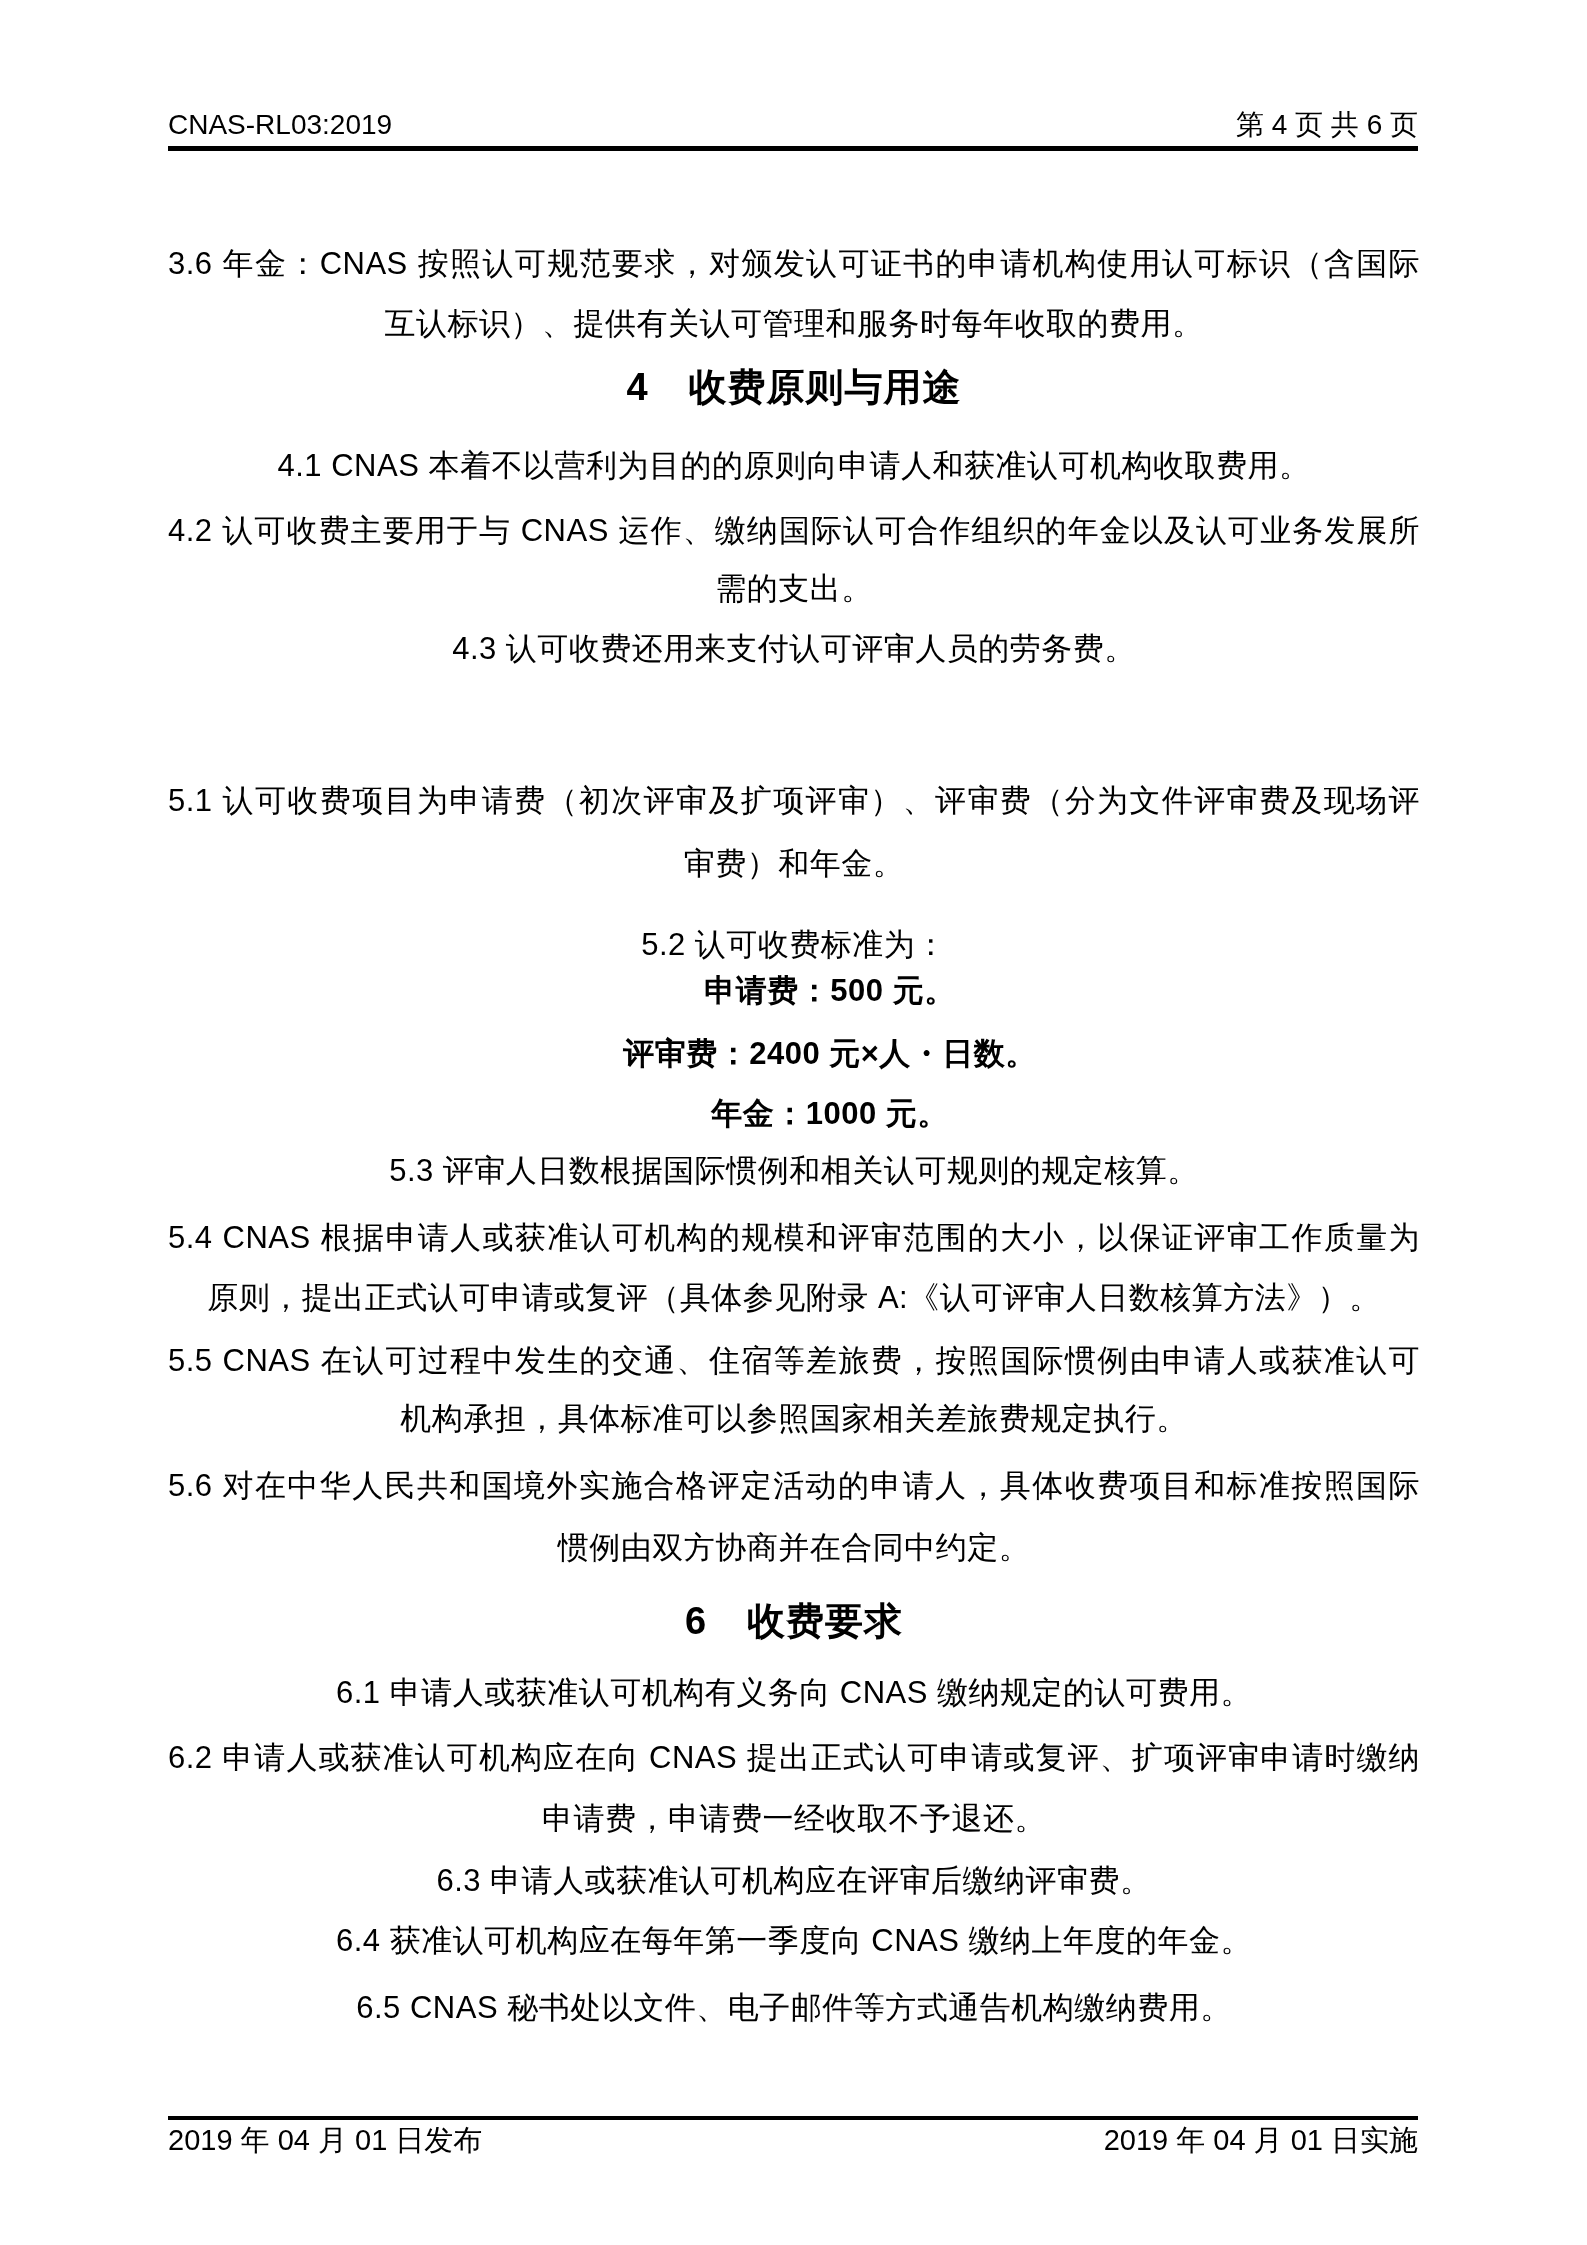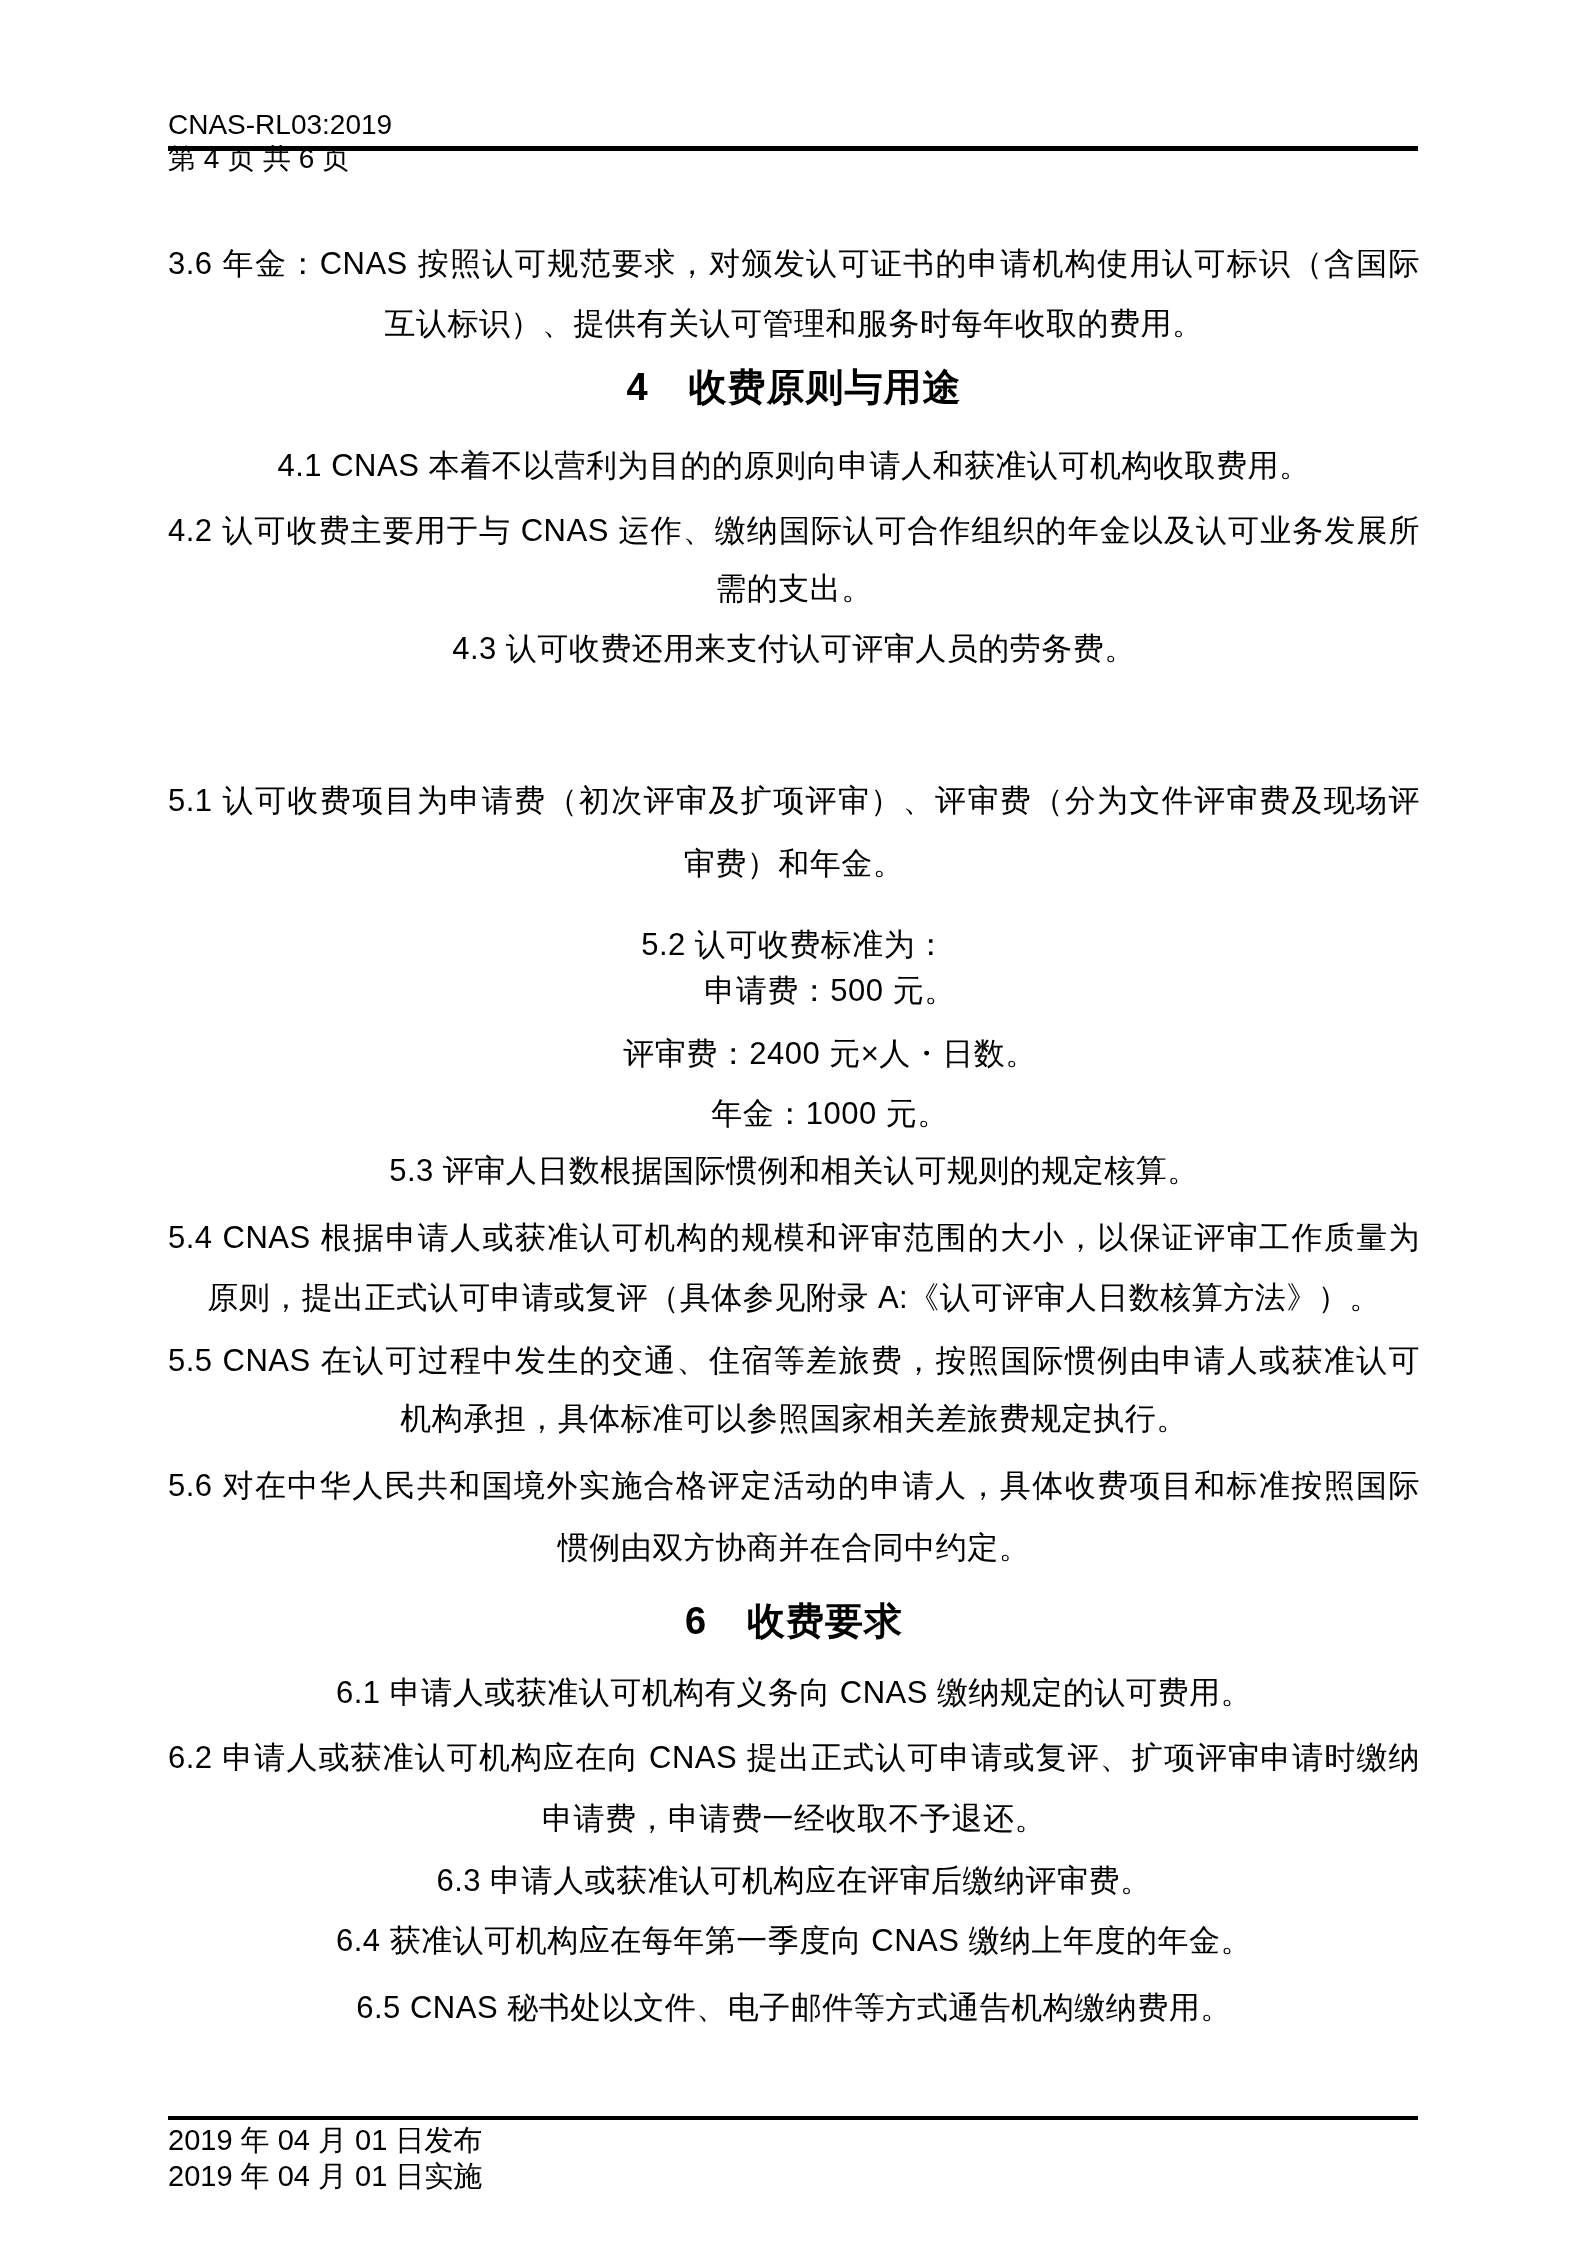--- a/index.html
+++ b/index.html
@@ -20,21 +20,20 @@
     background: #ffffff;
   }
   
   .hf-row {
     position: absolute;
     left: 168px;
     width: 1250px;
     display: flex;
     justify-content: space-between;
     align-items: flex-start;
-    flex-direction: column;
   }
   .header-row { top: 108px; font-size: 28px; line-height: 34px; }
   .footer-row { top: 2122px; font-size: 29px; line-height: 36px; }
   .rule {
     position: absolute;
     left: 168px;
     width: 1250px;
     background: #000000;
   }
   .rule-header { top: 146px; height: 5px; }
@@ -53,20 +52,21 @@
     text-align: center;
   }
   .line.fill {
     white-space: normal;
     text-align: justify;
     text-align-last: justify;
   }
   .line.indent {
     padding-left: 72px;
     width: 1180px;
+    font-weight: bold;
   }
   .line.heading {
     font-size: 38px;
     font-weight: bold;
     letter-spacing: 1px;
   }
   .heading .h-num {
     display: inline-block;
     margin-right: 40px;
   }

